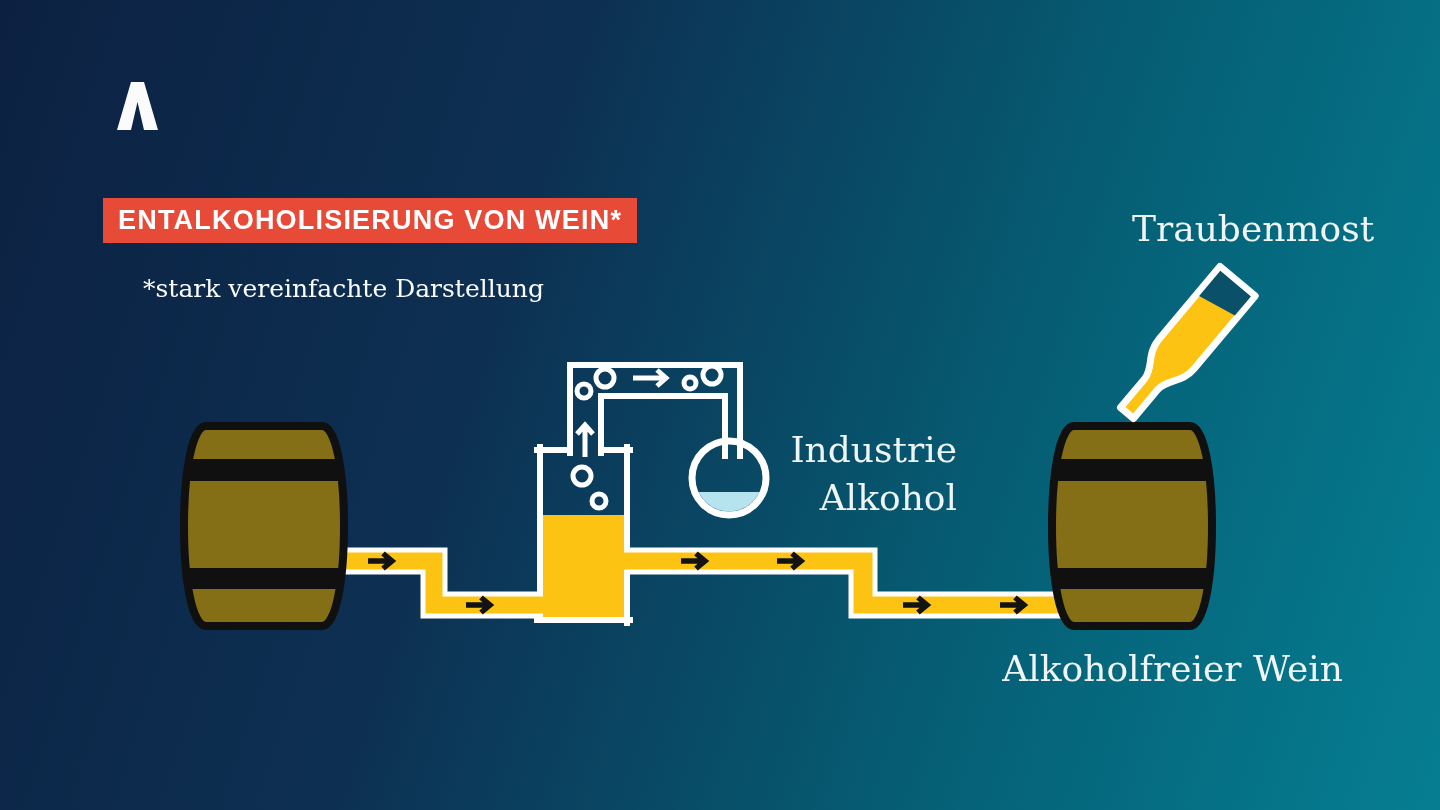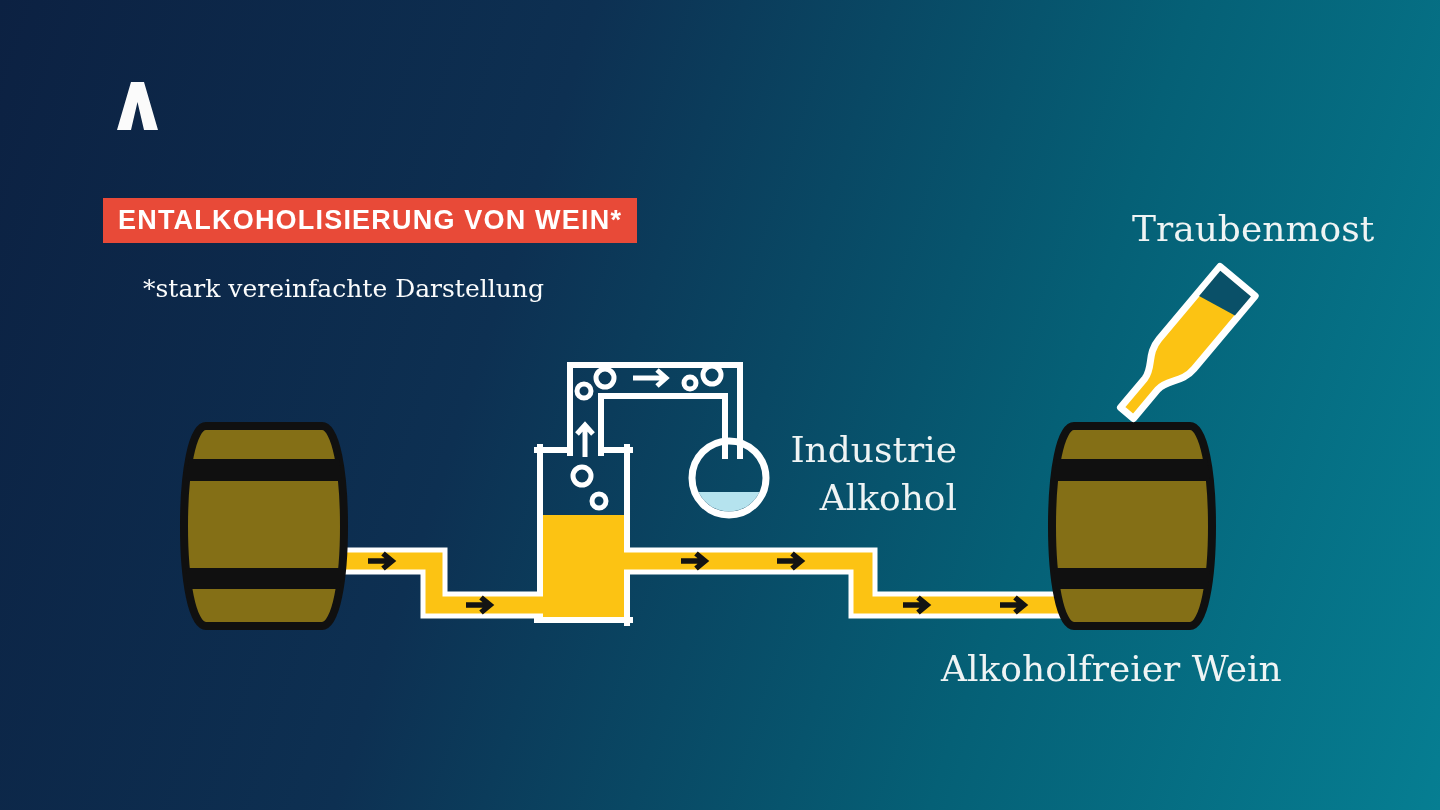--- a/index.html
+++ b/index.html
@@ -21,21 +21,21 @@
     font-family:"DejaVu Serif","Liberation Serif",serif;
     font-size:25px;color:#fbfcfc;white-space:nowrap;margin-left:40px;
   }
   .lbl{
     position:absolute;
     font-family:"DejaVu Serif","Liberation Serif",serif;
     font-size:36px;color:var(--text-white);
   }
   .lbl-wine{left:183px;top:648px;width:162px;text-align:center;}
   .lbl-evaporator{left:411px;top:648px;width:362px;text-align:center;}
-  .lbl-afw{left:941px;top:648px;width:402px;text-align:left;}
+  .lbl-afw{left:941px;top:648px;width:402px;text-align:right;}
   .lbl-industrial{left:779px;top:426px;width:178px;line-height:1.32;text-align:right;}
   .lbl-traubenmost{left:1132px;top:208px;white-space:nowrap;}
   
   .pipe{fill:var(--pipe-yellow);stroke:#ffffff;stroke-width:5;}
   .tankfill{fill:var(--pipe-yellow);}
   .wline{fill:none;stroke:#ffffff;stroke-width:6;stroke-linecap:square;}
   .bubble{fill:none;stroke:#ffffff;stroke-width:5;}
   .warrow{fill:none;stroke:#ffffff;stroke-width:5;stroke-linejoin:miter;}
   .karrow{fill:none;stroke:var(--outline-black);stroke-width:5.5;stroke-linejoin:miter;}
   .barrelbody{fill:var(--barrel-olive);stroke:#101010;stroke-width:8;stroke-linejoin:round;}

